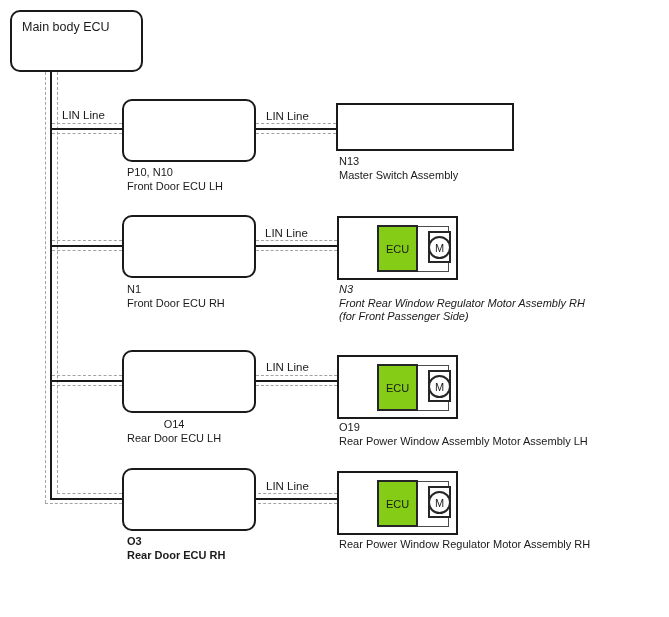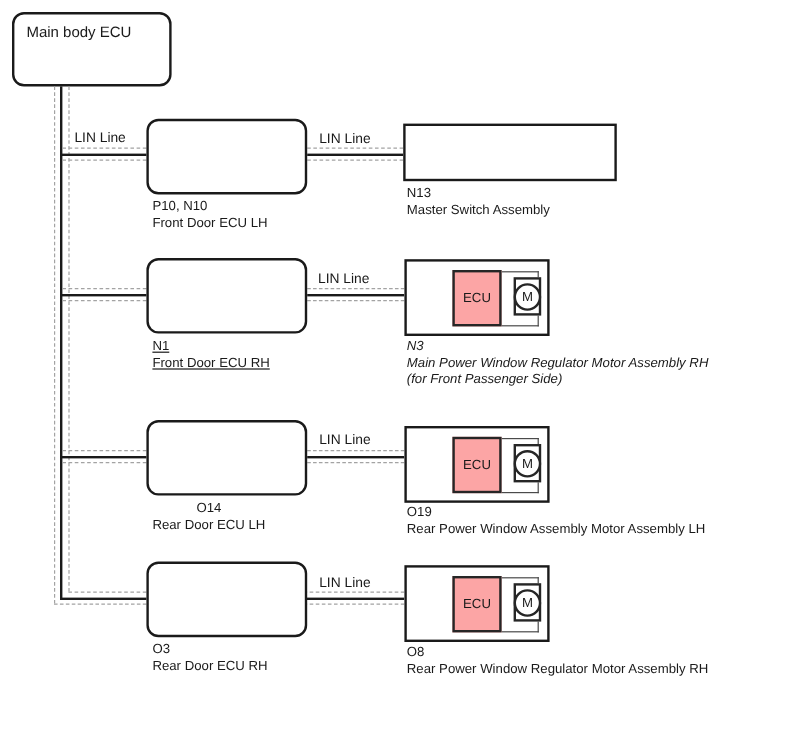--- a/index.html
+++ b/index.html
@@ -17,21 +17,21 @@
     position:absolute;left:10px;top:8px;font-size:12.5px;white-space:nowrap;
   }
   .wire-solid-h{position:absolute;height:2px;background:#1a1a1a;}
   .wire-solid-v{position:absolute;width:2px;background:#1a1a1a;}
   .wire-dash-h{position:absolute;height:0;border-top:1px dashed #a3a3a3;}
   .wire-dash-v{position:absolute;width:0;border-left:1px dashed #a3a3a3;}
   .caption{position:absolute;font-size:11px;line-height:13.5px;white-space:nowrap;}
   .lin{position:absolute;font-size:11.5px;white-space:nowrap;}
   .motor-unit{position:absolute;width:121px;height:64px;border:2px solid #1a1a1a;background:#fff;box-sizing:border-box;}
   .mu-ecu{
-    position:absolute;left:38px;top:7px;width:41px;height:47px;border:2px solid #262626;background:#fca5a5;
+    position:absolute;left:38px;top:7px;width:41px;height:47px;border:2px solid #262626;background:#84cc16;
     display:flex;align-items:center;justify-content:center;font-size:11px;box-sizing:border-box;
   }
   .mu-loop{
     position:absolute;left:79px;top:8px;width:31px;height:46px;border:1px solid #4a4a4a;border-left:none;box-sizing:border-box;
   }
   .mu-rect{
     position:absolute;left:89px;top:13px;width:23px;height:32px;border:2px solid #262626;background:#fff;box-sizing:border-box;
   }
   .mu-circle{
     position:absolute;left:89px;top:18px;width:23px;height:23px;border:2px solid #262626;border-radius:50%;background:#fff;
@@ -95,34 +95,34 @@
     <div>Front Door ECU LH</div>
   </div>
 
   <div class="box-square" style="left:336px;top:103px;width:178px;height:48px;"></div>
   <div class="caption" style="left:339px;top:155px;">
     <div>N13</div>
     <div>Master Switch Assembly</div>
   </div>
 
   <div class="box-rounded" style="left:122px;top:215px;width:134px;height:63px;"></div>
-  <div class="caption" style="left:127px;top:283px;text-decoration:underline;">
+  <div class="caption" style="left:127px;top:283px;">
     <div>N1</div>
     <div>Front Door ECU RH</div>
   </div>
 
   <div class="motor-unit" style="left:337px;top:216px;">
     <div class="mu-loop"></div>
     <div class="mu-ecu">ECU</div>
     <div class="mu-rect"></div>
     <div class="mu-circle">M</div>
   </div>
   <div class="caption" style="left:339px;top:283px;font-style:italic;">
     <div>N3</div>
-    <div>Main Power Window Regulator Motor Assembly RH</div>
+    <div>Front Rear Window Regulator Motor Assembly RH</div>
     <div>(for Front Passenger Side)</div>
   </div>
 
   <div class="box-rounded" style="left:122px;top:350px;width:134px;height:63px;"></div>
   <div class="caption" style="left:127px;top:418px;text-align:center;">
     <div>O14</div>
     <div>Rear Door ECU LH</div>
   </div>
 
   <div class="motor-unit" style="left:337px;top:355px;">
@@ -130,31 +130,30 @@
     <div class="mu-ecu">ECU</div>
     <div class="mu-rect"></div>
     <div class="mu-circle">M</div>
   </div>
   <div class="caption" style="left:339px;top:421px;">
     <div>O19</div>
     <div>Rear Power Window Assembly Motor Assembly LH</div>
   </div>
 
   <div class="box-rounded" style="left:122px;top:468px;width:134px;height:63px;"></div>
-  <div class="caption" style="left:127px;top:535px;">
+  <div class="caption" style="left:127px;top:535px;font-weight:bold;">
     <div>O3</div>
     <div>Rear Door ECU RH</div>
   </div>
 
   <div class="motor-unit" style="left:337px;top:471px;">
     <div class="mu-loop"></div>
     <div class="mu-ecu">ECU</div>
     <div class="mu-rect"></div>
     <div class="mu-circle">M</div>
   </div>
   <div class="caption" style="left:339px;top:538px;">
-    <div>O8</div>
     <div>Rear Power Window Regulator Motor Assembly RH</div>
   </div>
 
   <div class="footnote">B156492E01</div>
 
 </div>
 
 </body></html>

